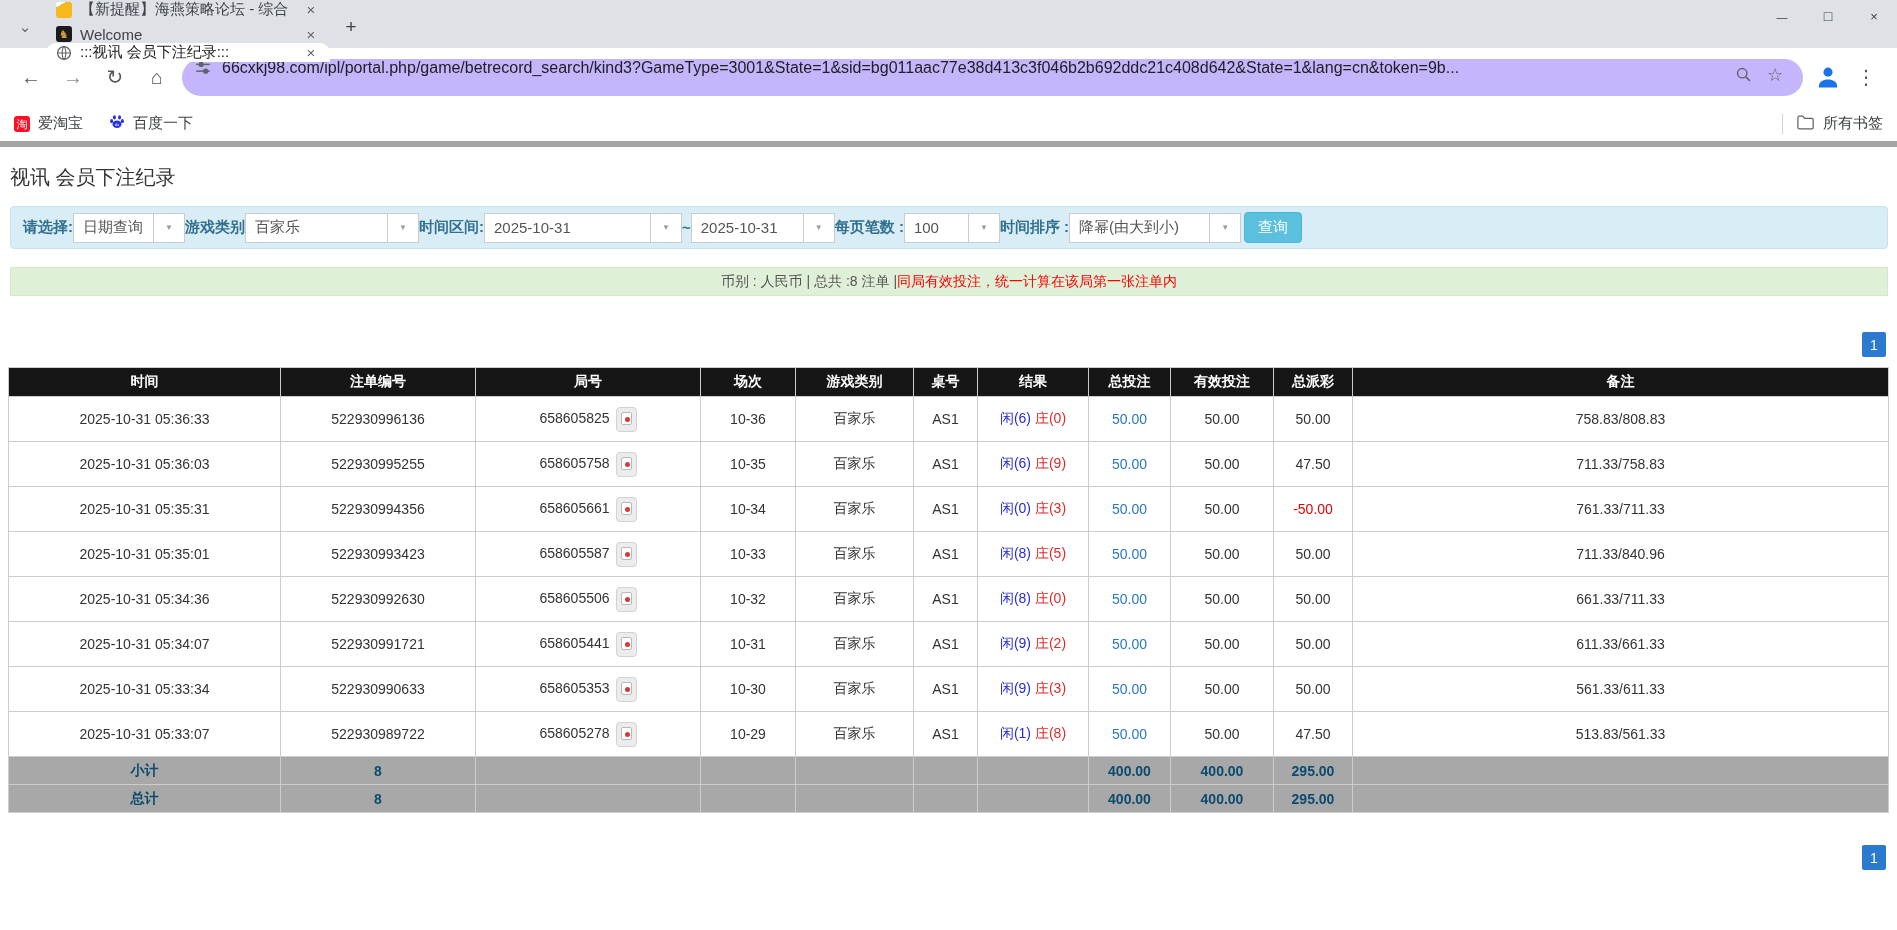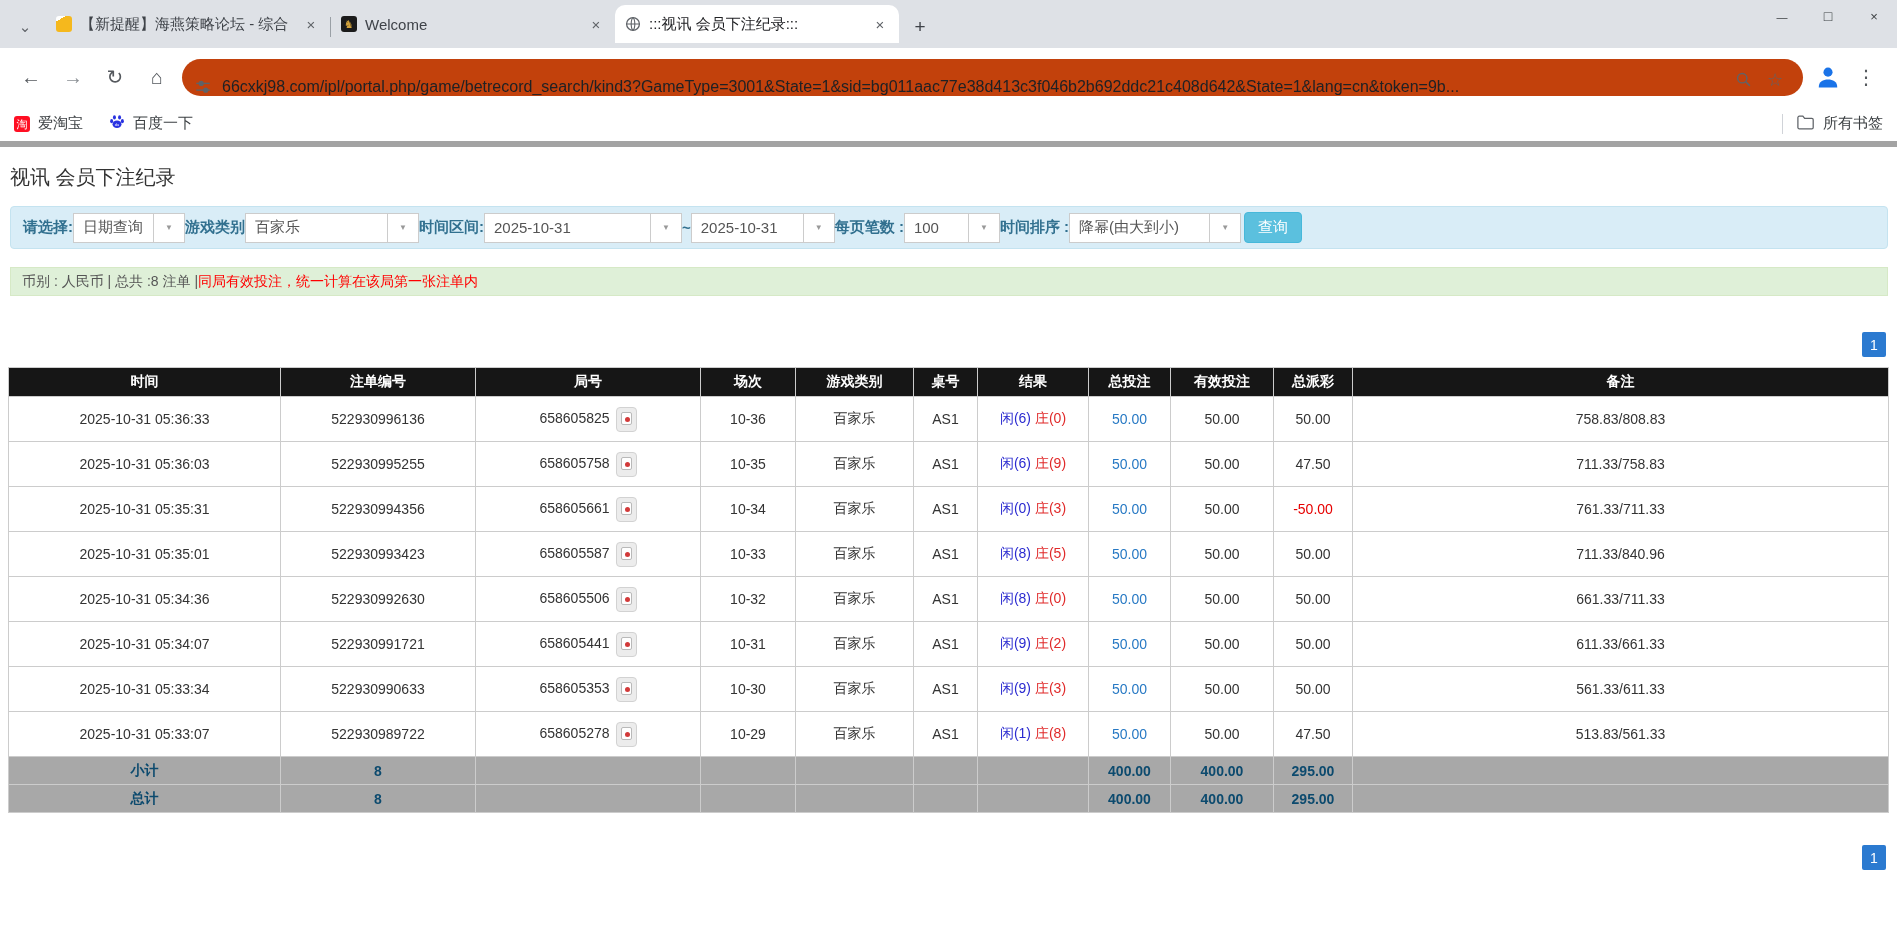--- a/index.html
+++ b/index.html
@@ -3,21 +3,21 @@
 <meta charset="utf-8">
 <style>
   * { margin:0; padding:0; box-sizing:border-box; }
   html,body { width:1897px; height:930px; overflow:hidden; background:#fff;
               font-family:"Liberation Sans","DejaVu Sans",sans-serif; }
 
   
   .tabstrip { height:48px; background:#dee1e6; display:flex; align-items:flex-end; position:relative; }
   .tab-search { width:34px; height:34px; margin:0 4px 4px 8px; display:flex; align-items:center; justify-content:center;
                 color:#5f6368; font-size:15px; border-radius:50%; }
-  .tabs { display:flex; align-items:center; height:100%; }
+  .tabs { display:flex; align-items:flex-start; height:100%;flex-direction:column; }
   .tab { width:284px; height:38px; display:flex; align-items:center; padding:0 10px; position:relative;
          color:#3f4349; font-size:15px; }
   .tab.active { background:#fff; border-radius:10px 10px 0 0; color:#202124; }
   .tab-title { flex:1; white-space:nowrap; overflow:hidden; margin:0 8px; }
   .tab-close { width:18px; height:18px; border-radius:50%; display:flex; align-items:center; justify-content:center;
                color:#5f6368; font-size:15px; }
   .tab-sep { width:1px; height:20px; background:#9aa0a6; align-self:center; margin-top:6px; }
   .fav { width:16px; height:16px; flex:0 0 16px; display:flex; align-items:center; justify-content:center; }
   .fav-forum { background:linear-gradient(150deg,#ffffff 22%,#f5b81d 22%); border-radius:3px; }
   .fav-lion  { background:#1b1b1b; border-radius:3px; color:#d4a43c; font-size:11px; line-height:16px; text-align:center; }
@@ -31,22 +31,22 @@
   .i-min::before { content:"—"; font-size:11px; } .i-max::before { content:"□"; font-size:14px; }
   .i-back::before { content:"←"; } .i-fwd::before { content:"→"; }
   .i-reload::before { content:"↻"; } .i-home::before { content:"⌂"; }
   .i-star::before { content:"☆"; } .i-kebab::before { content:"⋮"; }
 
   
   .toolbar { height:58px; background:#fff; display:flex; align-items:center; padding:0 10px; }
   .nav-btn { width:42px; height:40px; display:flex; align-items:center; justify-content:center;
              font-size:20px; color:#55595e; border-radius:50%; }
   .nav-btn.dim { color:#8a8f94; }
-  .omnibox { flex:1; height:37px; background:#c2410c; border-radius:19px; margin:0 8px 0 4px;
-             display:flex; align-items:flex-end; padding:0 12px; min-width:0; }
+  .omnibox { flex:1; height:37px; background:#c4b5fd; border-radius:19px; margin:0 8px 0 4px;
+             display:flex; align-items:flex-start; padding:0 12px; min-width:0; }
   .site-info { display:flex; align-items:center; margin-right:10px; }
   .url { flex:1; font-size:16px; color:#202124; white-space:nowrap; overflow:hidden; }
   .ob-ic { display:flex; align-items:center; justify-content:center; width:32px; height:32px;
            color:#5f6368; font-size:18px; }
   .avatar { width:34px; height:34px; display:flex; align-items:center; justify-content:center; }
 
   
   .bookmarks { height:41px; background:#fff; display:flex; align-items:center; padding:0 14px;
                border-bottom:6px solid #a3a3a3; }
   .bm-items { display:flex; align-items:center; gap:26px; }
@@ -67,21 +67,21 @@
   .sel { background:#fff; border:1px solid #ccc; height:30px; display:flex; align-items:center; color:#555; }
   .sel .val { flex:1; padding:0 9px; font-size:15px; white-space:nowrap; overflow:hidden; }
   .sel-arrow { width:31px; height:100%; border-left:1px solid #ccc; display:flex; align-items:center;
                justify-content:center; color:#999; }
   .sel-arrow::before { content:"▼"; font-size:8px; }
   .tilde { color:#31708f; font-size:15px; font-weight:bold; }
   .search-btn { background:#5bc0de; border:1px solid #46b8da; border-radius:4px; color:#fff; font-size:15px;
                 padding:5px 13px; margin-left:3px; }
 
   .infobar { margin:18px 9px 0 10px; height:29px; background:#dff0d8; border:1px solid #d6e9c6;
-             display:flex; align-items:center; justify-content:flex-start; padding:0 11px; }
+             display:flex; align-items:center; justify-content:center; padding:0 11px; }
   .infobar .left { color:#555; font-size:14px; }
   .infobar .right { color:#ff0000; font-size:14px; }
 
   .pag { text-align:right; padding-right:11px; }
   .pag.top { margin-top:36px; }
   .pag.bottom { margin-top:32px; }
   .page-btn { display:inline-flex; width:24px; height:25px; background:#2b7ad0; color:#fff; font-size:14px;
               align-items:center; justify-content:center; border-radius:2px; }
 
   table.bets { border-collapse:collapse; table-layout:fixed; width:1880px; margin:10px 0 0 8px; }

